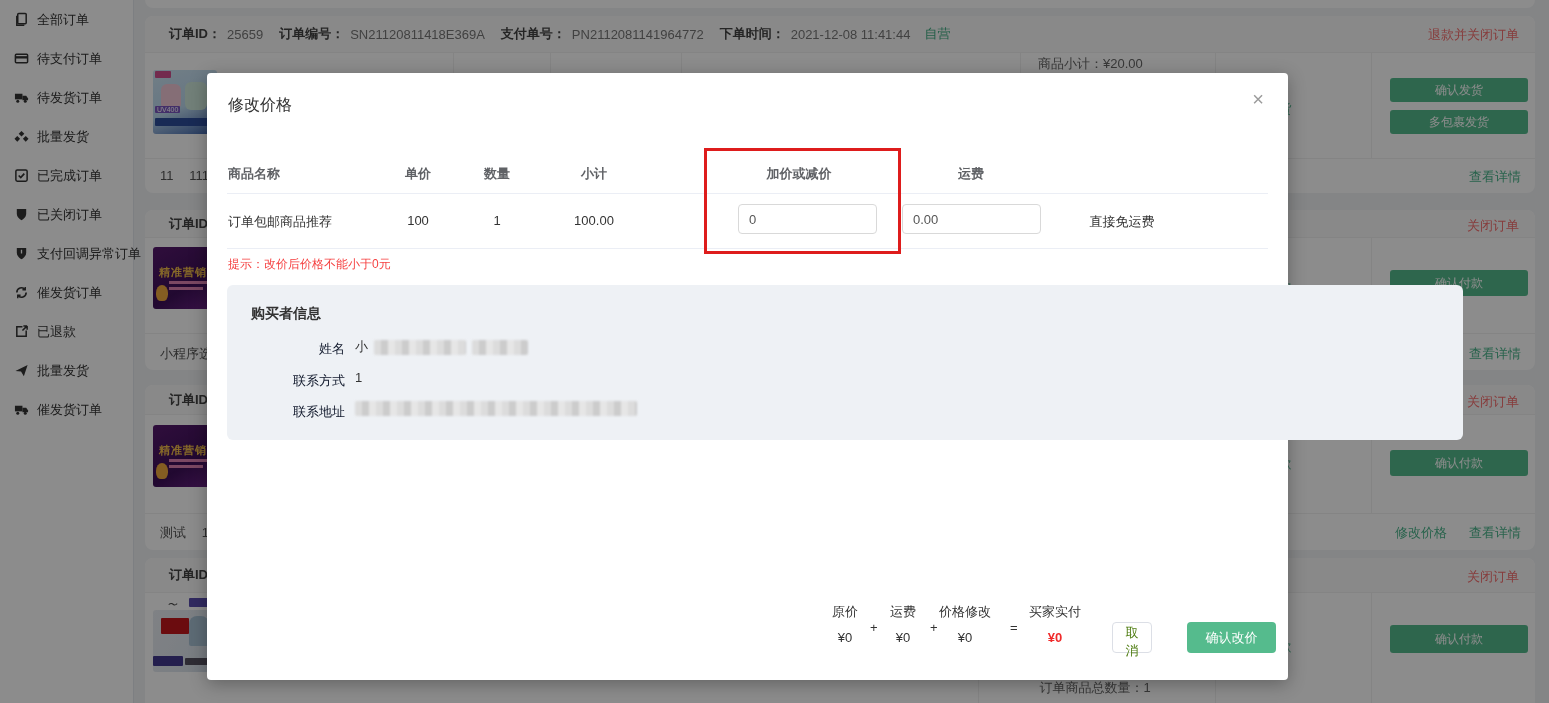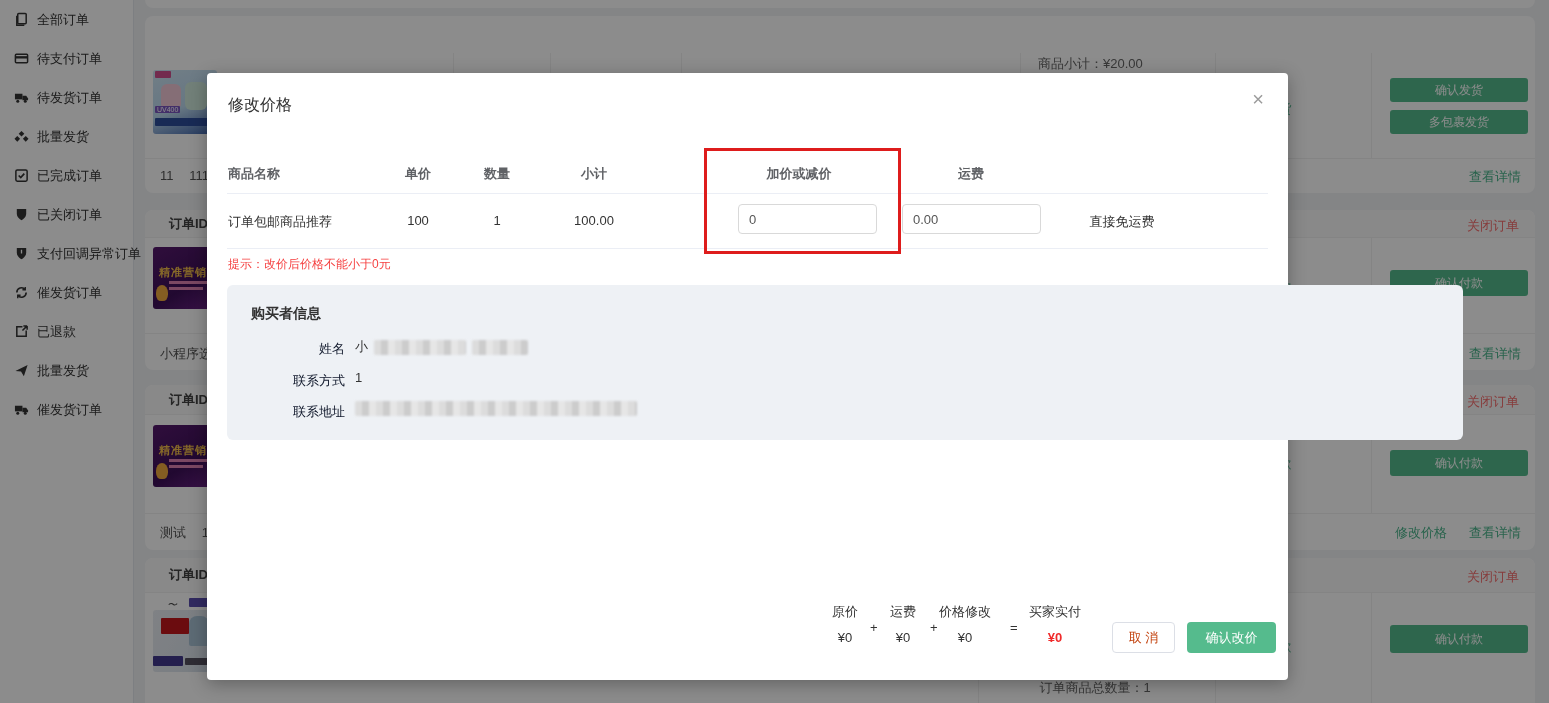--- a/index.html
+++ b/index.html
@@ -43,22 +43,22 @@
   .buyer-box{position:absolute;left:20px;top:212px;width:1236px;height:155px;background:#eef1f5;border-radius:6px;}
   .buyer-title{position:absolute;left:24px;top:20px;font-size:14px;font-weight:bold;color:#333;}
   .b-label{position:absolute;width:80px;text-align:right;color:#0f172a;}
   .b-val{position:absolute;left:128px;color:#333;display:flex;align-items:center;gap:6px;}
   .mosaic{display:inline-block;height:15px;border-radius:2px;filter:blur(1px);
     background:repeating-linear-gradient(90deg,#dcdcdc 0 7px,#cccccc 7px 14px,#e6e6e6 14px 21px);}
   .sum-col{position:absolute;width:70px;text-align:center;top:530px;}
   .sum-lbl{color:#333;font-size:13px;}
   .sum-val{color:#333;font-size:13px;margin-top:9px;}
   .sum-op{position:absolute;top:547px;color:#333;}
-  .cancel-btn{position:absolute;left:905px;top:549px;width:63px;height:31px;background:#fff;border:1px solid #dcdfe6;
-    border-radius:4px;color:#c2410c;font-size:13px;cursor:pointer;font-family:inherit;}
+  .cancel-btn{position:absolute;left:905px;top:549px;width:40px;height:31px;background:#fff;border:1px solid #dcdfe6;
+    border-radius:4px;color:#4d7c0f;font-size:13px;cursor:pointer;font-family:inherit;}
   .confirm-btn{position:absolute;left:980px;top:549px;width:89px;height:31px;background:#55bb8d;border:none;
     border-radius:4px;color:#fff;font-size:13px;cursor:pointer;font-family:inherit;}
   .footer-row{position:absolute;display:flex;align-items:center;gap:22px;white-space:nowrap;}
 </style>
 </head>
 <body>
 
 <div class="screen">
 
   <div class="sidebar">
@@ -162,20 +162,34 @@
             <circle cx="12" cy="12" r="1.6" stroke="none"></circle>
           </svg>
         </span>
       <span>催发货订单</span>
     </div>
   </div>
 
   <div class="card" style="left:145px;top:-18px;width:1390px;height:26px;"></div>
 
   <div class="card" style="left:145px;top:16px;width:1390px;height:177px;">
+    <div class="card-header" style="height:37px;">
+      <div class="hdr-line">
+        <b>订单ID：</b>
+          <span>25659</span>
+        <b style="margin-left:10px;">订单编号：</b>
+          <span>SN21120811418E369A</span>
+        <b style="margin-left:10px;">支付单号：</b>
+          <span>PN2112081141964772</span>
+        <b style="margin-left:10px;">下单时间：</b>
+          <span>2021-12-08 11:41:44</span>
+        <span class="green-txt" style="margin-left:8px;">自营</span>
+      </div>
+      <div class="red-link abs" style="right:16px;top:10px;">退款并关闭订单</div>
+    </div>
     <div class="prod-img" style="left:8px;top:54px;width:64px;height:64px;background:linear-gradient(160deg,#cfe6f5 0%,#bcd9ee 55%,#3a5fa8 100%);">
       <div class="abs" style="left:2px;top:1px;width:16px;height:7px;background:#d14f8e;border-radius:1px;"></div>
       <div class="abs" style="left:8px;top:14px;width:20px;height:26px;background:#f3c9d8;border-radius:6px;"></div>
       <div class="abs" style="left:32px;top:12px;width:22px;height:28px;background:#cfeadd;border-radius:6px;"></div>
       <div class="abs" style="left:2px;top:36px;color:#fff;font-size:7px;background:#7b57c0;padding:0 2px;border-radius:1px;">UV400</div>
       <div class="abs" style="left:2px;top:48px;width:58px;height:8px;background:#2c4d9b;border-radius:1px;"></div>
     </div>
     <div class="v-div" style="left:308px;top:37px;height:105px;"></div>
     <div class="v-div" style="left:405px;top:37px;height:105px;"></div>
     <div class="v-div" style="left:536px;top:37px;height:105px;"></div>

